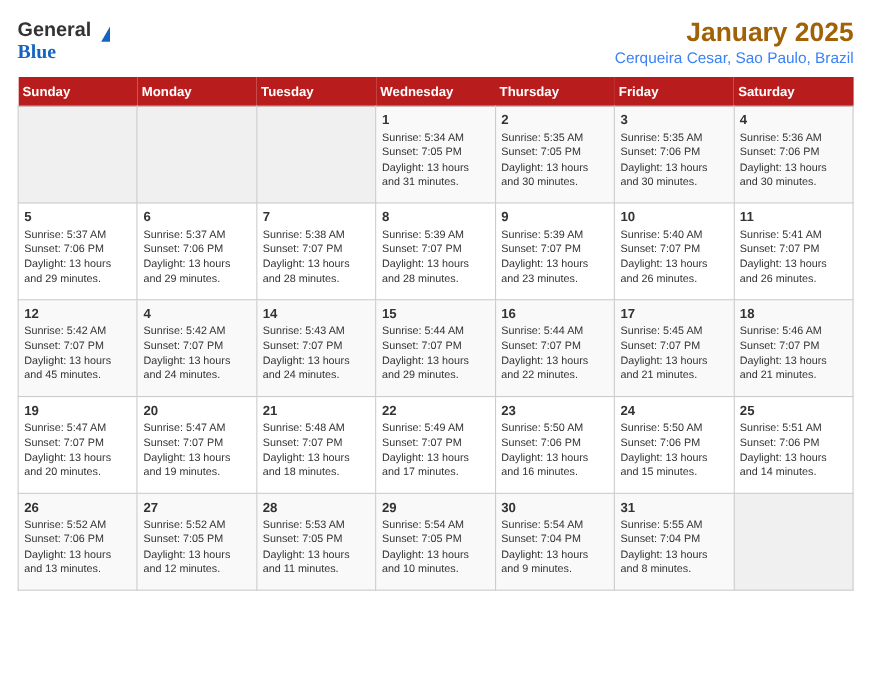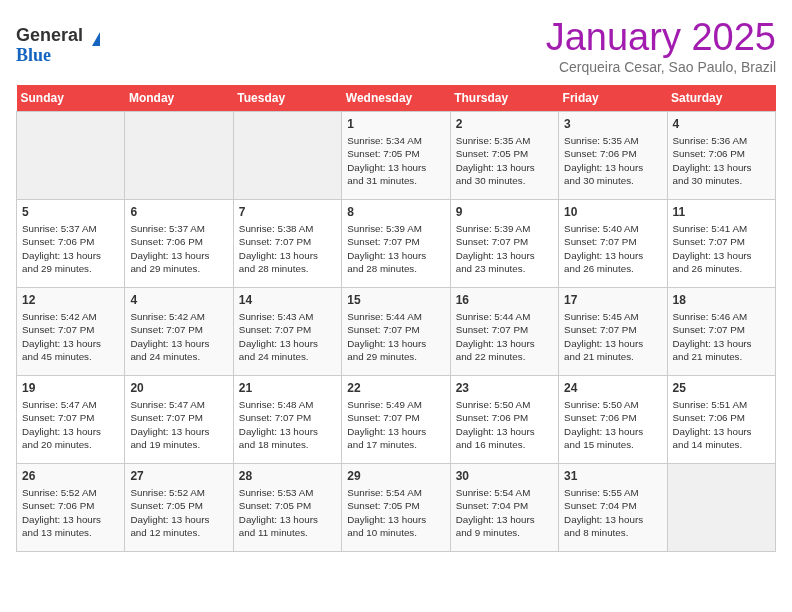--- a/index.html
+++ b/index.html
@@ -20,35 +20,35 @@
       display: flex;
       flex-direction: column;
       font-size: 18px;
       font-weight: bold;
       line-height: 1.1;
     }
     .logo-general { color: #333; }
     .logo-blue { color: #1565c0; font-family: Liberation Serif, serif; }
     .title-block { text-align: right; }
     .calendar-title {
-      font-size: 38px;
-      font-weight: normal;
-      color: #a21caf;
+      font-size: 24px;
+      font-weight: bold;
+      color: #a16207;
     }
     .calendar-subtitle {
       font-size: 14px;
-      color: #737373;
+      color: #3b82f6;
     }
     table {
       width: 100%;
       border-collapse: collapse;
       font-size: 10.5px;
     }
     thead tr th {
-      background-color: #ef4444;
+      background-color: #b91c1c;
       color: #fff;
       padding: 6px 4px;
       text-align: left;
       font-size: 12px;
       font-weight: bold;
     }
     tbody tr td {
       border: 1px solid #ccc;
       vertical-align: top;
       padding: 4px 5px;

